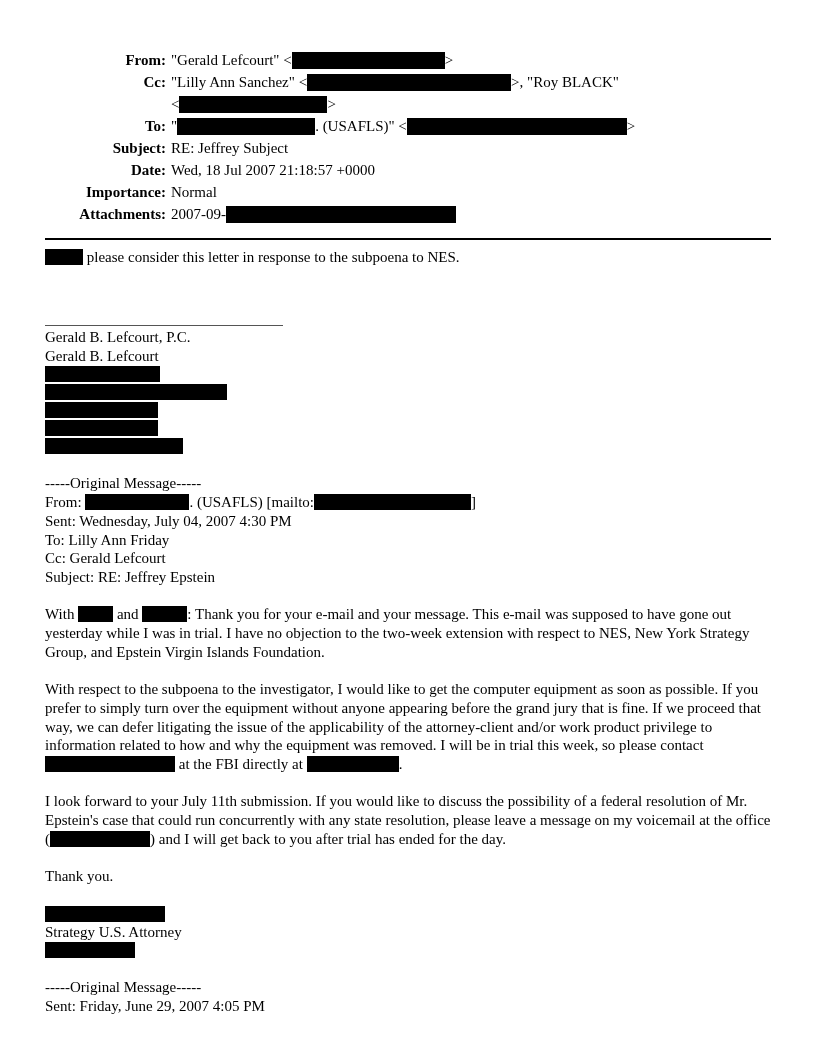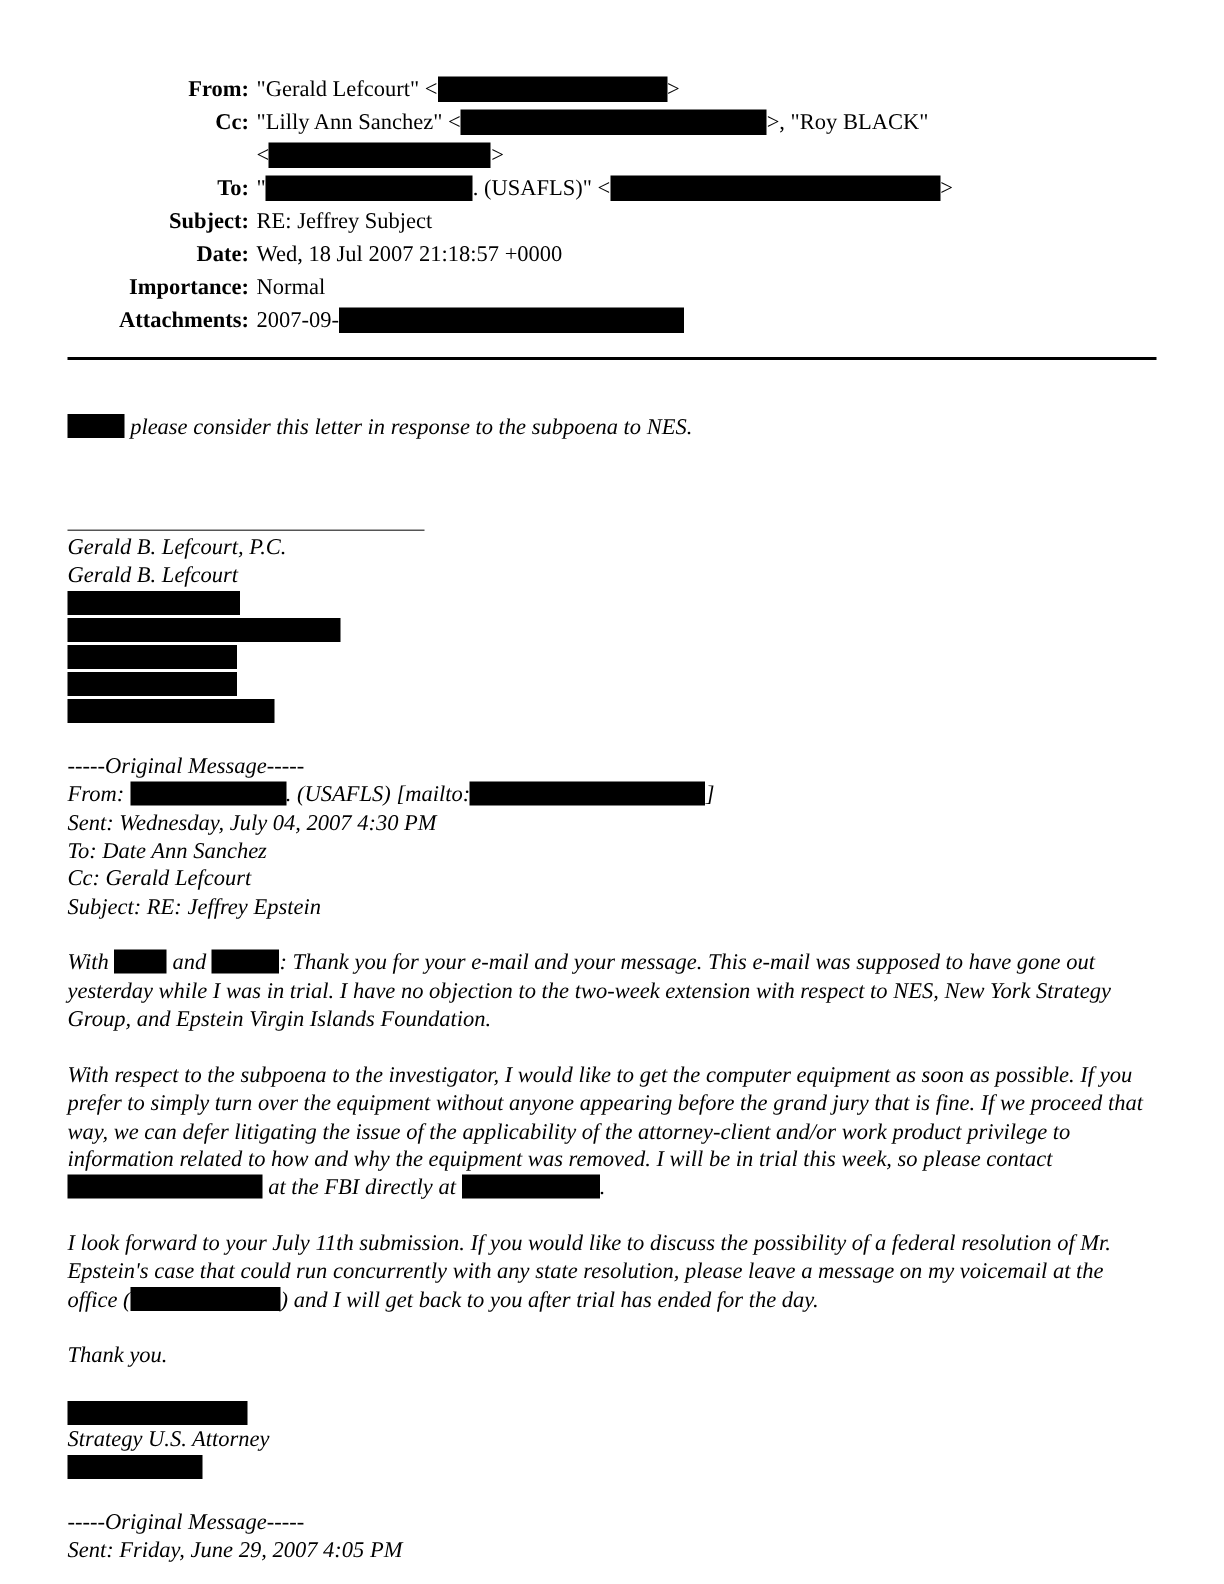--- a/index.html
+++ b/index.html
@@ -36,24 +36,23 @@
     display: inline-block;
     background: #000;
     height: 16px;
     vertical-align: -3px;
   }
   .rd-h { height: 17px; vertical-align: -4px; }
   .rdb { background: #000; height: 16px; margin-bottom: 2px; }
 
   
   .bodytext {
-    margin-top: 36px;
+    margin-top: 8px;
     width: 727px;
     line-height: 18.7px;
-    font-style: italic;
   }
   .bodytext p { margin: 0; }
   .gap { height: 18.7px; }
   .gap-lg { height: 27px; }
 
   .sigline {
     width: 238px;
     height: 13px;
     border-bottom: 1px solid #555;
     margin-bottom: 2px;
@@ -123,21 +122,21 @@
       <div class="rdb" style="width:113px"></div>
       <div class="rdb" style="width:138px"></div>
     </div>
 
     <div class="gap"></div>
 
     <div>
       <p>-----Original Message-----</p>
       <p><span>From: </span><span class="rd" style="width:104px"></span><span>. (USAFLS) [mailto:</span><span class="rd" style="width:157px"></span><span>]</span></p>
       <p>Sent: Wednesday, July 04, 2007 4:30 PM</p>
-      <p>To: Date Ann Sanchez</p>
+      <p>To: Lilly Ann Friday</p>
       <p>Cc: Gerald Lefcourt</p>
       <p>Subject: RE: Jeffrey Epstein</p>
 
       <div class="gap"></div>
 
       <p><span>With </span><span class="rd" style="width:35px"></span><span> and </span><span class="rd" style="width:45px"></span><span>: Thank you for your e-mail and your message. This e-mail was supposed to have gone out yesterday while I was in trial. I have no objection to the two-week extension with respect to NES, New York Strategy Group, and Epstein Virgin Islands Foundation.</span></p>
 
       <div class="gap"></div>
 
       <p><span>With respect to the subpoena to the investigator, I would like to get the computer equipment as soon as possible. If you prefer to simply turn over the equipment without anyone appearing before the grand jury that is fine. If we proceed that way, we can defer litigating the issue of the applicability of the attorney-client and/or work product privilege to information related to how and why the equipment was removed. I will be in trial this week, so please contact </span><span class="rd" style="width:130px"></span><span> at the FBI directly at </span><span class="rd" style="width:92px"></span><span>.</span></p>

